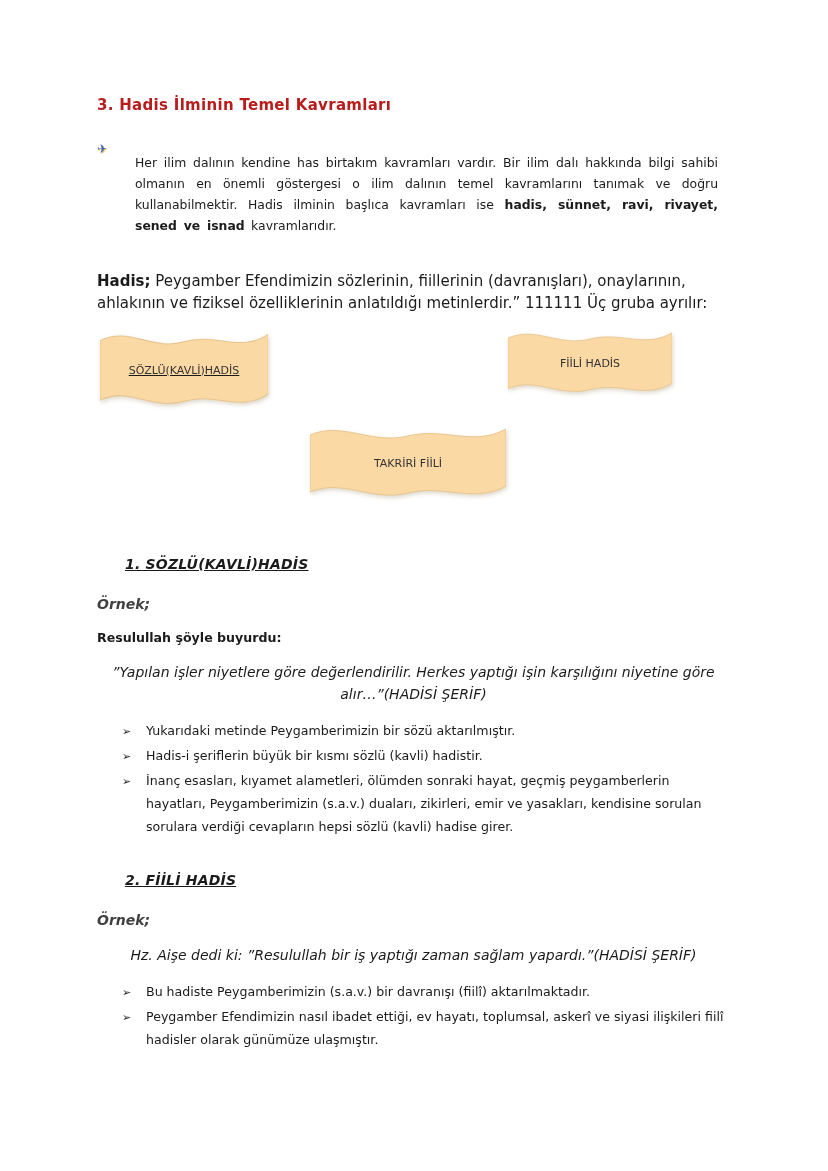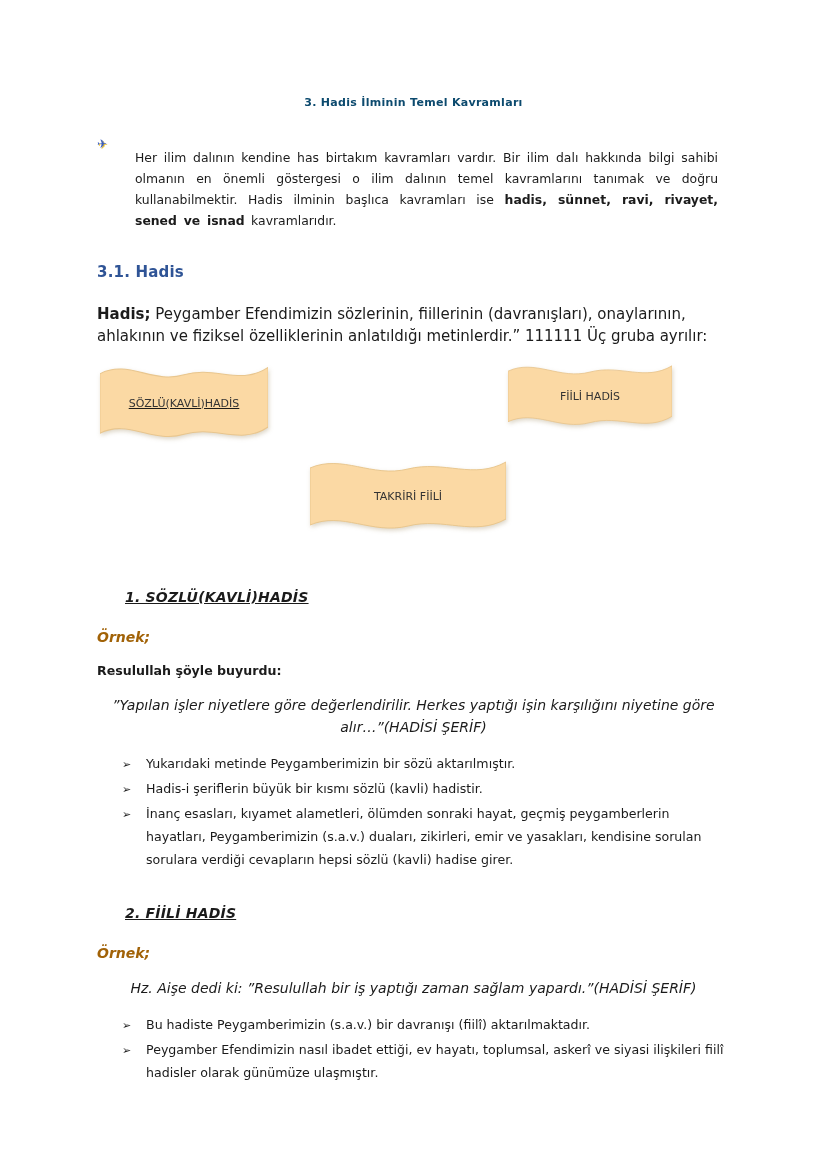--- a/index.html
+++ b/index.html
@@ -9,24 +9,24 @@
     height: 1171px;
     box-sizing: border-box;
     padding: 96px 98px 40px 97px;
     background: #ffffff;
     overflow: hidden;
     font-family: "DejaVu Sans", sans-serif;
     color: #1b1b1b;
   }
   .doc-title {
     margin: 0 0 26px 0;
-    text-align: center;
-    font-size: 11px;
+    text-align: left;
+    font-size: 15px;
     font-weight: bold;
-    color: #0c4a6e;
+    color: #b91c1c;
     letter-spacing: 0.3px;
   }
   .intro-row { display: flex; align-items: flex-start; }
   .plane-icon {
     flex: 0 0 26px;
     width: 26px;
     font-size: 12px;
     color: #3b5fc0;
     padding-top: 2px;
     text-shadow: 1px 1px 0 #e8c03a;
@@ -69,21 +69,21 @@
     font-style: italic;
     text-decoration: underline;
     letter-spacing: 0.2px;
   }
   .sub-heading.second { margin-top: 34px; }
   .ornek {
     margin: 24px 0 0 0;
     font-size: 14px;
     font-weight: bold;
     font-style: italic;
-    color: #a16207;
+    color: #404040;
   }
   .lead { margin: 18px 0 0 0; font-size: 12.6px; font-weight: bold; }
   .quote { margin: 16px 0 0 0; font-size: 14px; font-style: italic; line-height: 22px; text-align: center; }
 
   .arrow-list { list-style: none; margin: 14px 0 0 0; padding: 0 0 0 25px; }
   .arrow-list li { display: flex; gap: 9px; font-size: 12.6px; line-height: 23px; margin-bottom: 1px; }
   .arrow-marker { flex: 0 0 15px; font-size: 11px; padding-top: 1px; color: #1b1b1b; }
   .li-text { flex: 1; }
 </style>
 </head>
@@ -91,21 +91,20 @@
 
 <div class="page">
 
   <h1 class="doc-title">3. Hadis İlminin Temel Kavramları</h1>
 
   <div class="intro-row">
     <span class="plane-icon">✈</span>
     <p class="intro-text"><span>Her ilim dalının kendine has birtakım kavramları vardır. Bir ilim dalı hakkında bilgi sahibi olmanın en önemli göstergesi o ilim dalının temel kavramlarını tanımak ve doğru kullanabilmektir. Hadis ilminin başlıca kavramları ise </span><b>hadis, sünnet, ravi, rivayet, sened ve isnad</b><span> kavramlarıdır.</span></p>
   </div>
 
-  <h2 class="section-heading">3.1. Hadis</h2>
 
   <p class="hadis-def"><b>Hadis;</b><span> Peygamber Efendimizin sözlerinin, fiillerinin (davranışları), onaylarının, ahlakının ve fiziksel özelliklerinin anlatıldığı metinlerdir.” 111111 Üç gruba ayrılır:</span></p>
 
   <div class="shapes">
 
     <div class="wave wave-kavli">
       <svg viewBox="0 0 200 88" preserveAspectRatio="none">
         <path d="M0,16 C33,2 63,26 100,17 C137,8 167,28 200,10 L200,67 C167,85 137,65 100,74 C63,83 33,59 0,73 Z" fill="#fbd9a4" stroke="#e9c68e" stroke-width="1"></path>
       </svg>
       <span class="wave-label">SÖZLÜ(KAVLİ)HADİS</span>

